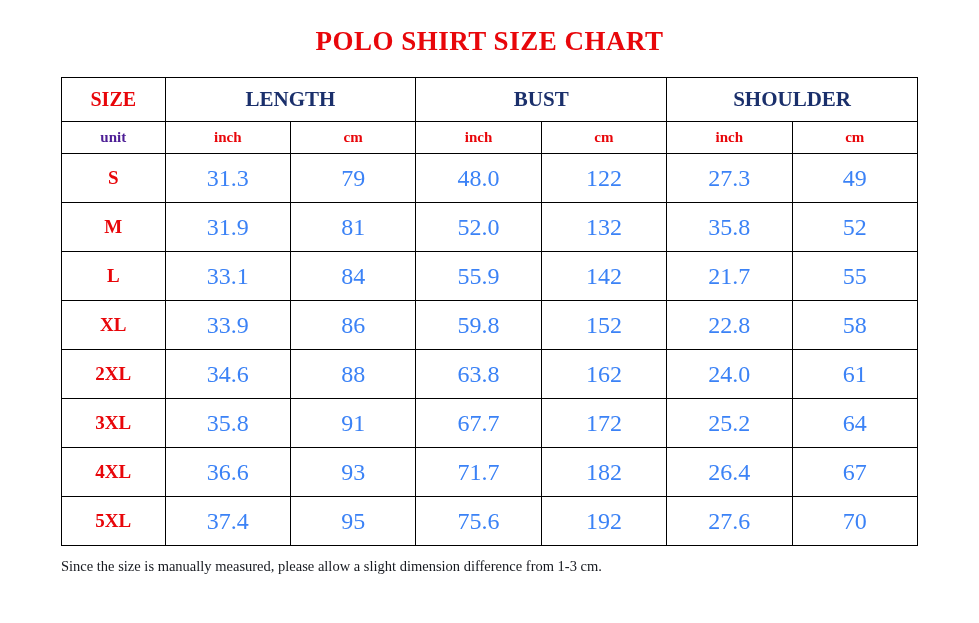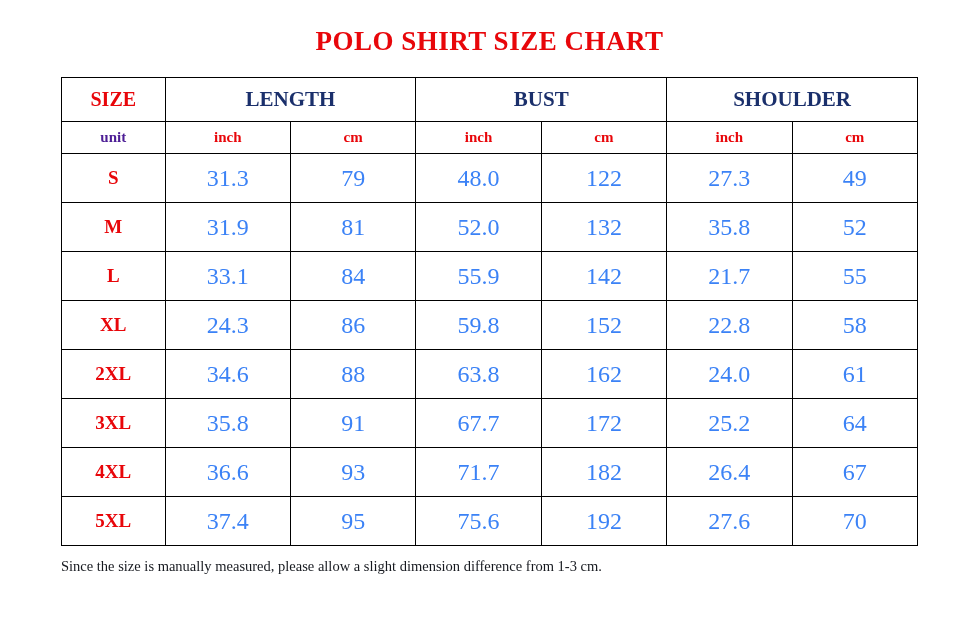--- a/index.html
+++ b/index.html
@@ -143,21 +143,21 @@
           <td class="size-cell">L</td>
           <td>33.1</td>
           <td>84</td>
           <td>55.9</td>
           <td>142</td>
           <td>21.7</td>
           <td>55</td>
         </tr>
         <tr class="data-row">
           <td class="size-cell">XL</td>
-          <td>24.3</td>
+          <td>33.9</td>
           <td>86</td>
           <td>59.8</td>
           <td>152</td>
           <td>22.8</td>
           <td>58</td>
         </tr>
         <tr class="data-row">
           <td class="size-cell">2XL</td>
           <td>34.6</td>
           <td>88</td>

